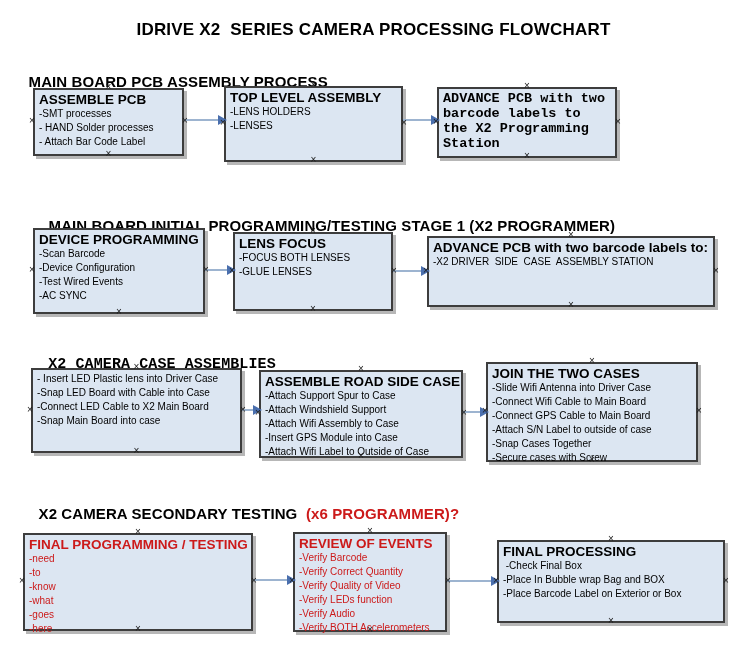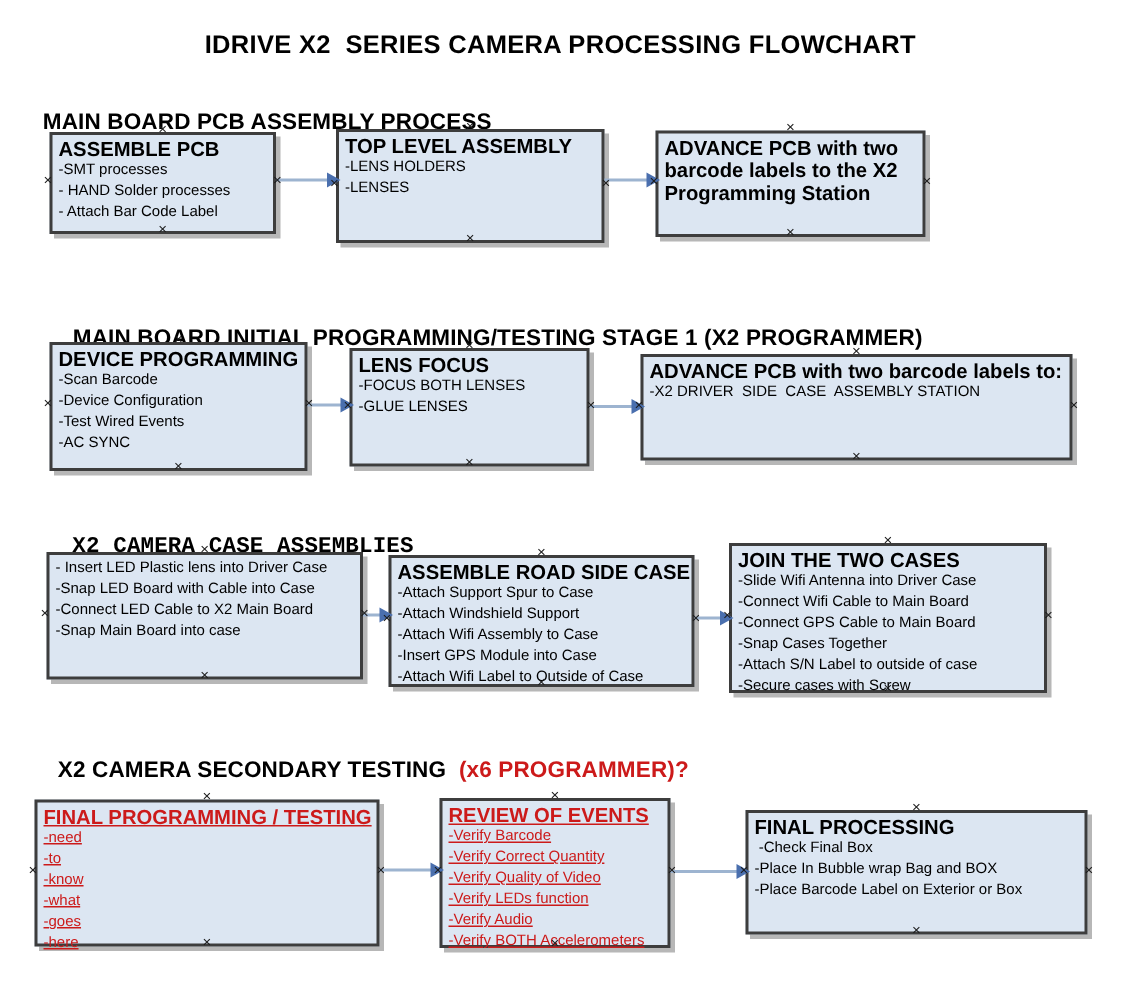--- a/index.html
+++ b/index.html
@@ -15,23 +15,23 @@
   .section-heading .red-part{color:var(--red,#cc1a1a);}
 
   .box{
     position:absolute;box-sizing:border-box;
     background:var(--box_fill,#dce6f2);
     border:2px solid var(--box_border,#3d3d3d);
     box-shadow:3px 3px 0 rgba(135,135,135,.6);
     padding:2px 2px 0 4px;
   }
   .box-title{font-size:13.5px;font-weight:bold;line-height:15px;white-space:pre;}
-  .box-title.wrap{white-space:normal;}
+  .box-title.wrap{white-space:normal;font-family:Liberation Mono, monospace;}
   .box-line{font-size:10px;line-height:14px;white-space:pre;}
-  .red-box .box-title,.red-box .box-line{color:var(--red,#cc1a1a);text-decoration:underline;}
+  .red-box .box-title,.red-box .box-line{color:var(--red,#cc1a1a);}
 
   .handle{
     position:absolute;font-size:10px;line-height:6px;color:#1a1a1a;
     width:8px;height:8px;text-align:center;z-index:5;pointer-events:none;
   }
   .handle.ht{top:-6px;left:50%;margin-left:-4px;}
   .handle.hb{bottom:-5px;left:50%;margin-left:-4px;}
   .handle.hl{left:-7px;top:50%;margin-top:-4px;}
   .handle.hr{right:-7px;top:50%;margin-top:-4px;}
 
@@ -165,22 +165,22 @@
 
 <div class="box" style="left:486px;top:362px;width:212px;height:100px;">
   <span class="handle ht">×</span>
   <span class="handle hb">×</span>
   <span class="handle hl">×</span>
   <span class="handle hr">×</span>
   <div class="box-title">JOIN THE TWO CASES</div>
   <div class="box-line">-Slide Wifi Antenna into Driver Case</div>
   <div class="box-line">-Connect Wifi Cable to Main Board</div>
   <div class="box-line">-Connect GPS Cable to Main Board</div>
+  <div class="box-line">-Attach S/N Label to outside of case</div>
   <div class="box-line">-Snap Cases Together</div>
-  <div class="box-line">-Attach S/N Label to outside of case</div>
   <div class="box-line">-Secure cases with Screw</div>
 </div>
 
 <div class="arrow" style="left:242px;top:409px;width:17px;">
   <span class="head"></span>
 </div>
 <div class="arrow" style="left:463px;top:411px;width:23px;">
   <span class="head"></span>
 </div>
 

